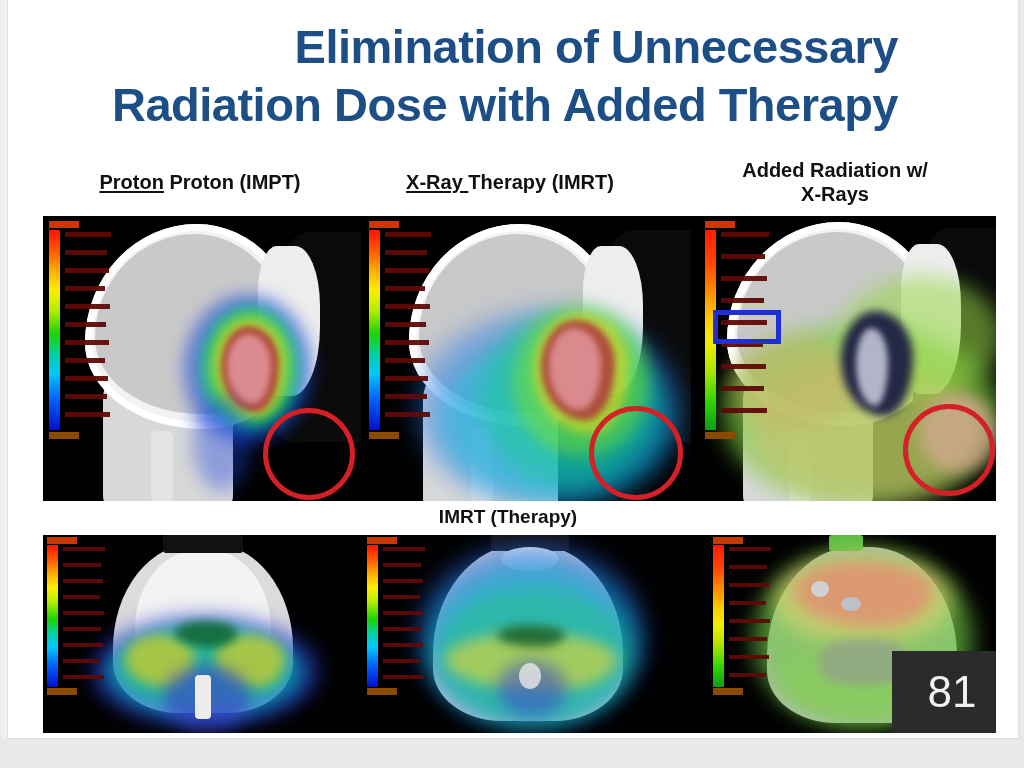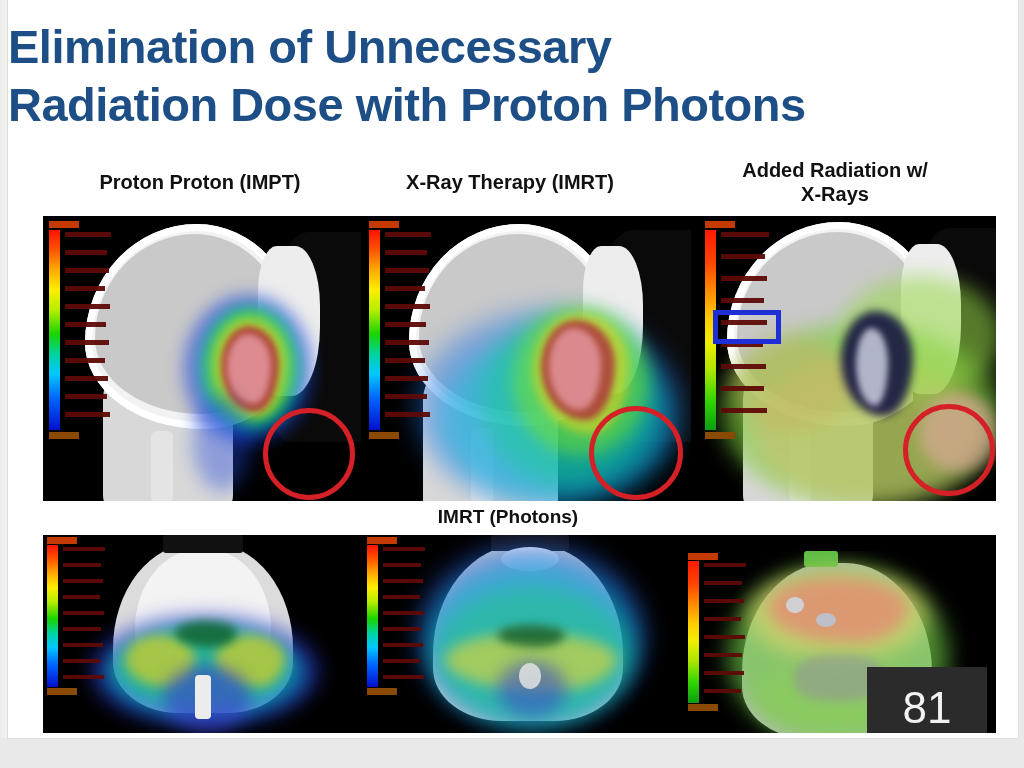--- a/index.html
+++ b/index.html
@@ -23,21 +23,21 @@
     background:linear-gradient(to right,#ebebe8,#f4f4f2);
   }
   .bottom-rail{
     position:absolute;left:0;bottom:0;width:1024px;height:30px;
     background:#e9e9e9;
   }
 
   
   .title-block{
     position:absolute;left:0;top:18px;width:890px;
-    text-align:left;
+    text-align:right;
   }
   .title-line{
     display:block;
     color:#1d4f86;
     font-weight:bold;
     font-size:47px;
     line-height:58px;
     letter-spacing:-0.5px;
     white-space:nowrap;
   }
@@ -48,21 +48,21 @@
   }
   .hdr{
     position:absolute;
     color:#111;
     font-weight:bold;
     font-size:20px;
     line-height:24px;
     text-align:center;
     white-space:nowrap;
   }
-  .hdr .uline{text-underline-offset:2px;}
+  .hdr .uline{text-decoration:underline;text-underline-offset:2px;}
   #hdr-1{left:10px;  top:12px; width:300px;}
   #hdr-2{left:320px; top:12px; width:300px;}
   #hdr-3{left:640px; top:0px;  width:310px;}
   .hdr-sub{display:block;}
 
   
   .band{
     position:absolute;
     background:#000;
     overflow:hidden;
@@ -179,21 +179,21 @@
 
 <div class="screen">
 
   <div class="left-rail"></div>
   <div class="bottom-rail"></div>
 
   <div class="page-frame">
 
     <div class="title-block">
       <span class="title-line">Elimination of Unnecessary</span>
-      <span class="title-line">Radiation Dose with Proton Photons</span>
+      <span class="title-line">Radiation Dose with Added Therapy</span>
     </div>
 
     <div class="headers">
       <div class="hdr" id="hdr-1"><span class="uline">Proton</span><span> Proton (IMPT)</span></div>
       <div class="hdr" id="hdr-3">
           <span class="hdr-sub">Added Radiation w/</span>
           <span class="hdr-sub">X-Rays</span>
         </div>
       <div class="hdr" id="hdr-2"><span class="uline">X-Ray </span><span>Therapy (IMRT)</span></div>
     </div>
@@ -311,21 +311,21 @@
             <div class="ctick" style="top:134px;width:45px;"></div>
             <div class="ctick" style="top:156px;width:43px;"></div>
             <div class="ctick" style="top:178px;width:46px;"></div>
           </div>
         </div>
         <div class="blue-rect" style="left:22px;top:94px;width:68px;height:34px;"></div>
       </div>
     </div>
 
     <div class="captions">
-      <div class="cap" id="cap-2">IMRT (Photons)</div>
+      <div class="cap" id="cap-2">IMRT (Therapy)</div>
     </div>
 
     <div class="band" id="band-bottom">
 
       <div class="panel" style="left:0px;width:318px;">
         <div class="ct">
           <div style="position:absolute;left:70px;top:8px;width:180px;height:170px;background:#dcdcdc;border-radius:46% 46% 36% 36% / 62% 62% 30% 30%;"></div>
           <div style="position:absolute;left:92px;top:14px;width:136px;height:120px;background:#f3f3f3;border-radius:48% 48% 34% 34% / 66% 66% 28% 28%;"></div>
           <div style="position:absolute;left:120px;top:0px;width:80px;height:18px;background:#111;border-radius:3px;"></div>
 
@@ -381,21 +381,21 @@
             <div class="ctick" style="top:50px;width:37px;height:4px;"></div>
             <div class="ctick" style="top:66px;width:41px;height:4px;"></div>
             <div class="ctick" style="top:82px;width:38px;height:4px;"></div>
             <div class="ctick" style="top:98px;width:40px;height:4px;"></div>
             <div class="ctick" style="top:114px;width:37px;height:4px;"></div>
             <div class="ctick" style="top:130px;width:41px;height:4px;"></div>
           </div>
         </div>
       </div>
 
-      <div class="panel" style="left:639px;width:305px;margin-top:16px;">
+      <div class="panel" style="left:664px;width:305px;">
         <div class="ct">
           <div style="position:absolute;left:60px;top:12px;width:190px;height:176px;background:#bdbdbd;border-radius:46% 46% 36% 36% / 62% 62% 30% 30%;"></div>
           <div style="position:absolute;left:122px;top:0px;width:34px;height:16px;background:#5fbd45;border-radius:3px;"></div>
 
           <div class="dose" style="left:46px;top:14px;width:220px;height:180px;background:rgba(110,200,70,.68);filter:blur(11px);"></div>
           <div class="dose" style="left:66px;top:20px;width:180px;height:90px;background:rgba(225,215,110,.62);filter:blur(10px);"></div>
           <div class="dose-core" style="left:86px;top:26px;width:140px;height:66px;background:rgba(232,130,115,.7);filter:blur(8px);"></div>
           <div class="dose" style="left:74px;top:108px;width:166px;height:76px;background:rgba(140,205,90,.6);filter:blur(9px);"></div>
           <div style="position:absolute;left:112px;top:104px;width:90px;height:46px;background:rgba(150,150,150,.6);border-radius:40%;filter:blur(4px);"></div>
           <div style="position:absolute;left:104px;top:46px;width:18px;height:16px;background:#cfd6de;border-radius:50%;opacity:.9;"></div>

